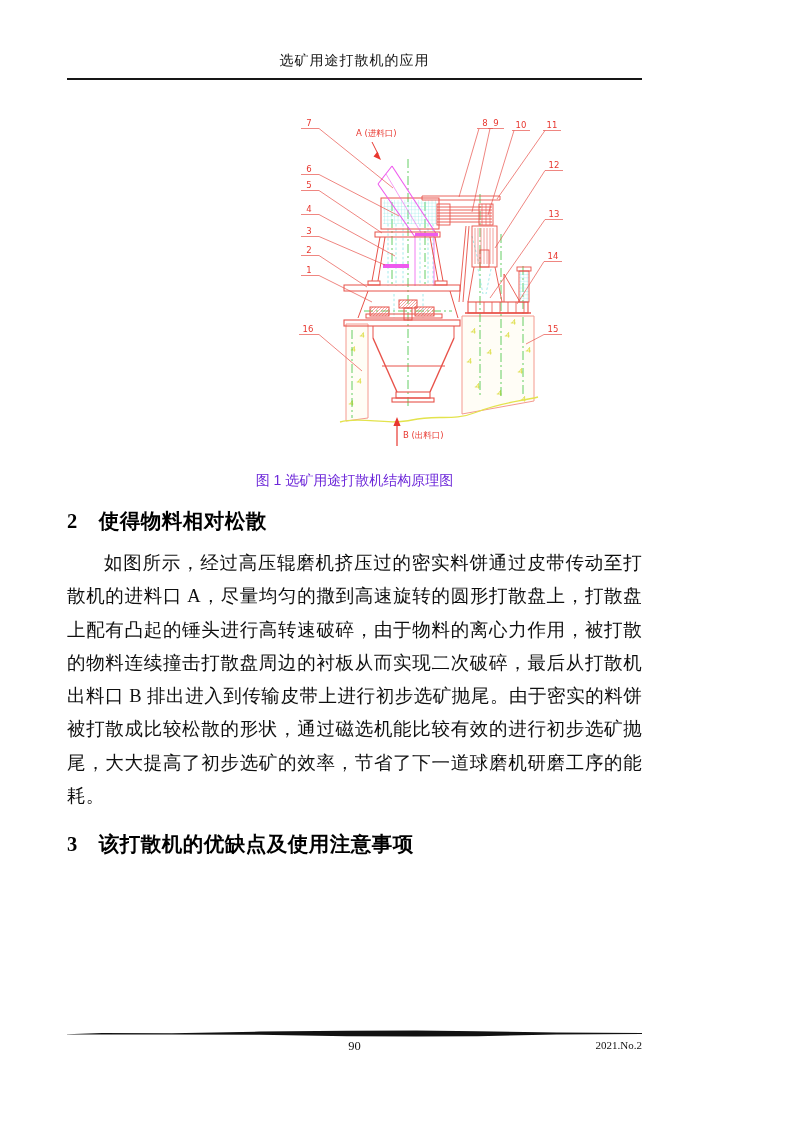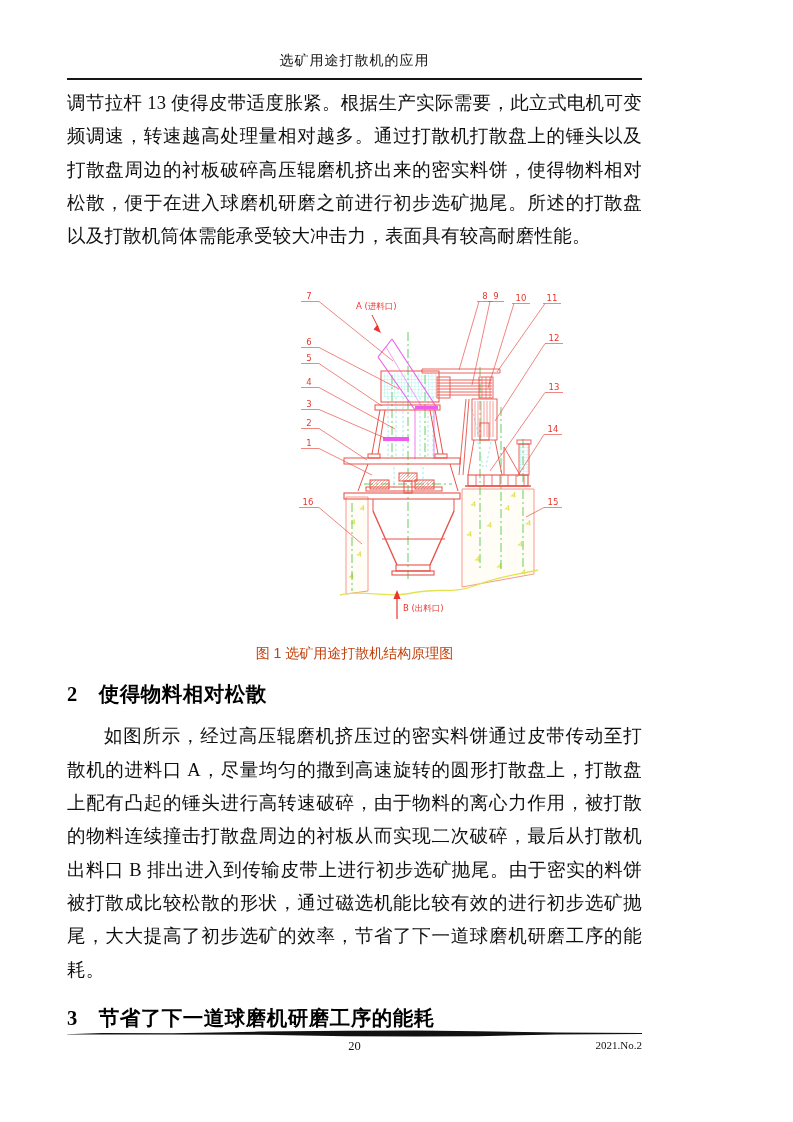--- a/index.html
+++ b/index.html
@@ -13,21 +13,21 @@
   }
   .header-rule{border-bottom:2px solid #161616;margin-top:8px;}
   .body-par{
     margin:0;font-size:18.5px;line-height:33.3px;text-align:justify;
     letter-spacing:.2px;color:#0f0f0f;
   }
   .p1{margin-top:7px;}
   .p2{margin-top:12px;text-indent:2em;}
   .figure-wrap{margin-top:24px;margin-left:214px;width:352px;}
   .figure-caption{
-    text-align:center;font-size:14px;margin-top:14px;color:#c2410c;
+    text-align:center;font-size:14px;margin-top:14px;color:#6d28d9;
     font-family:"Liberation Sans", sans-serif;
   }
   .sec-heading{
     margin-top:17px;font-size:20.5px;font-weight:bold;color:#000;
     font-family:"Liberation Sans", sans-serif;letter-spacing:.5px;
   }
   .sec-heading .sec-num{display:inline-block;margin-right:21px;font-family:"Liberation Serif", serif;}
   .footer{position:absolute;left:67px;right:67px;top:1030px;}
   .footer-bar{display:block;width:100%;height:8px;}
   .footer-row{position:relative;height:20px;margin-top:1px;font-size:12.5px;color:#111;}
@@ -38,21 +38,20 @@
 </style>
 </head>
 <body>
 
 <div class="page">
   <div class="content">
 
     <div class="header-title">选矿用途打散机的应用</div>
     <div class="header-rule"></div>
 
-    <p class="body-par p1">调节拉杆 13 使得皮带适度胀紧。根据生产实际需要，此立式电机可变频调速，转速越高处理量相对越多。通过打散机打散盘上的锤头以及打散盘周边的衬板破碎高压辊磨机挤出来的密实料饼，使得物料相对松散，便于在进入球磨机研磨之前进行初步选矿抛尾。所述的打散盘以及打散机筒体需能承受较大冲击力，表面具有较高耐磨性能。</p>
 
     <div class="figure-wrap">
       <svg width="352" height="350" viewBox="0 0 350 350">
         <defs>
           <pattern id="cyanGrid" width="3.4" height="3.4" patternUnits="userSpaceOnUse">
             <path d="M0 0 H3.4 M0 0 V3.4" stroke="#7fe3e3" stroke-width="0.55" fill="none"></path>
           </pattern>
           <pattern id="redHatch" width="3" height="3" patternUnits="userSpaceOnUse">
             <path d="M0 3 L3 0" stroke="#e8524a" stroke-width="0.5" fill="none"></path>
           </pattern>
@@ -267,27 +266,27 @@
 
     <div class="figure-caption">图 1  选矿用途打散机结构原理图</div>
 
     <div class="sec-heading">
       <span class="sec-num">2</span><span>使得物料相对松散</span>
     </div>
 
     <p class="body-par p2">如图所示，经过高压辊磨机挤压过的密实料饼通过皮带传动至打散机的进料口 A，尽量均匀的撒到高速旋转的圆形打散盘上，打散盘上配有凸起的锤头进行高转速破碎，由于物料的离心力作用，被打散的物料连续撞击打散盘周边的衬板从而实现二次破碎，最后从打散机出料口 B 排出进入到传输皮带上进行初步选矿抛尾。由于密实的料饼被打散成比较松散的形状，通过磁选机能比较有效的进行初步选矿抛尾，大大提高了初步选矿的效率，节省了下一道球磨机研磨工序的能耗。</p>
 
     <div class="sec-heading">
-      <span class="sec-num">3</span><span>节省了下一道球磨机研磨工序的能耗</span>
+      <span class="sec-num">3</span><span>该打散机的优缺点及使用注意事项</span>
     </div>
 
   </div>
 
   <div class="footer">
     <svg class="footer-bar" viewBox="0 0 658 8" preserveAspectRatio="none">
       <polygon fill="#121212" points="0,4.2 40,3.0 120,3.2 220,1.6 320,0.8 400,0.6 470,1.2 560,2.4 658,3.0 658,4.0 560,4.6 470,6.2 400,6.6 320,6.2 220,4.8 120,4.6 40,4.4 0,4.6"></polygon>
     </svg>
     <div class="footer-row">
-      <span class="footer-page">20</span>
+      <span class="footer-page">90</span>
       <span class="footer-issue">2021.No.2</span>
     </div>
   </div>
 </div>
 
 </body></html>

